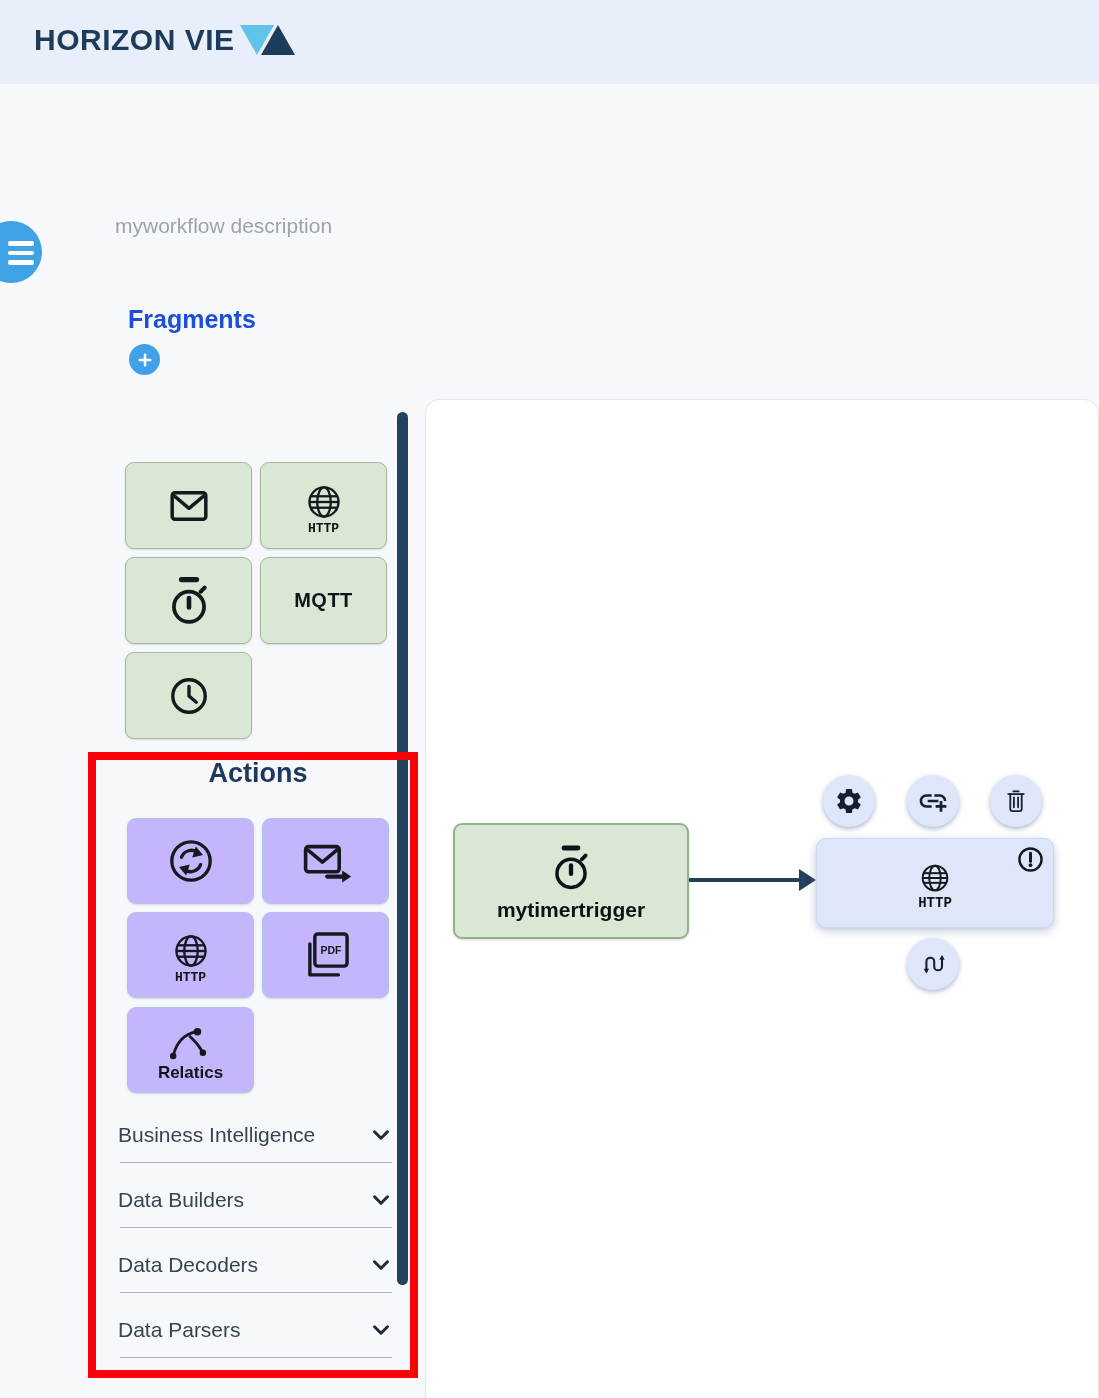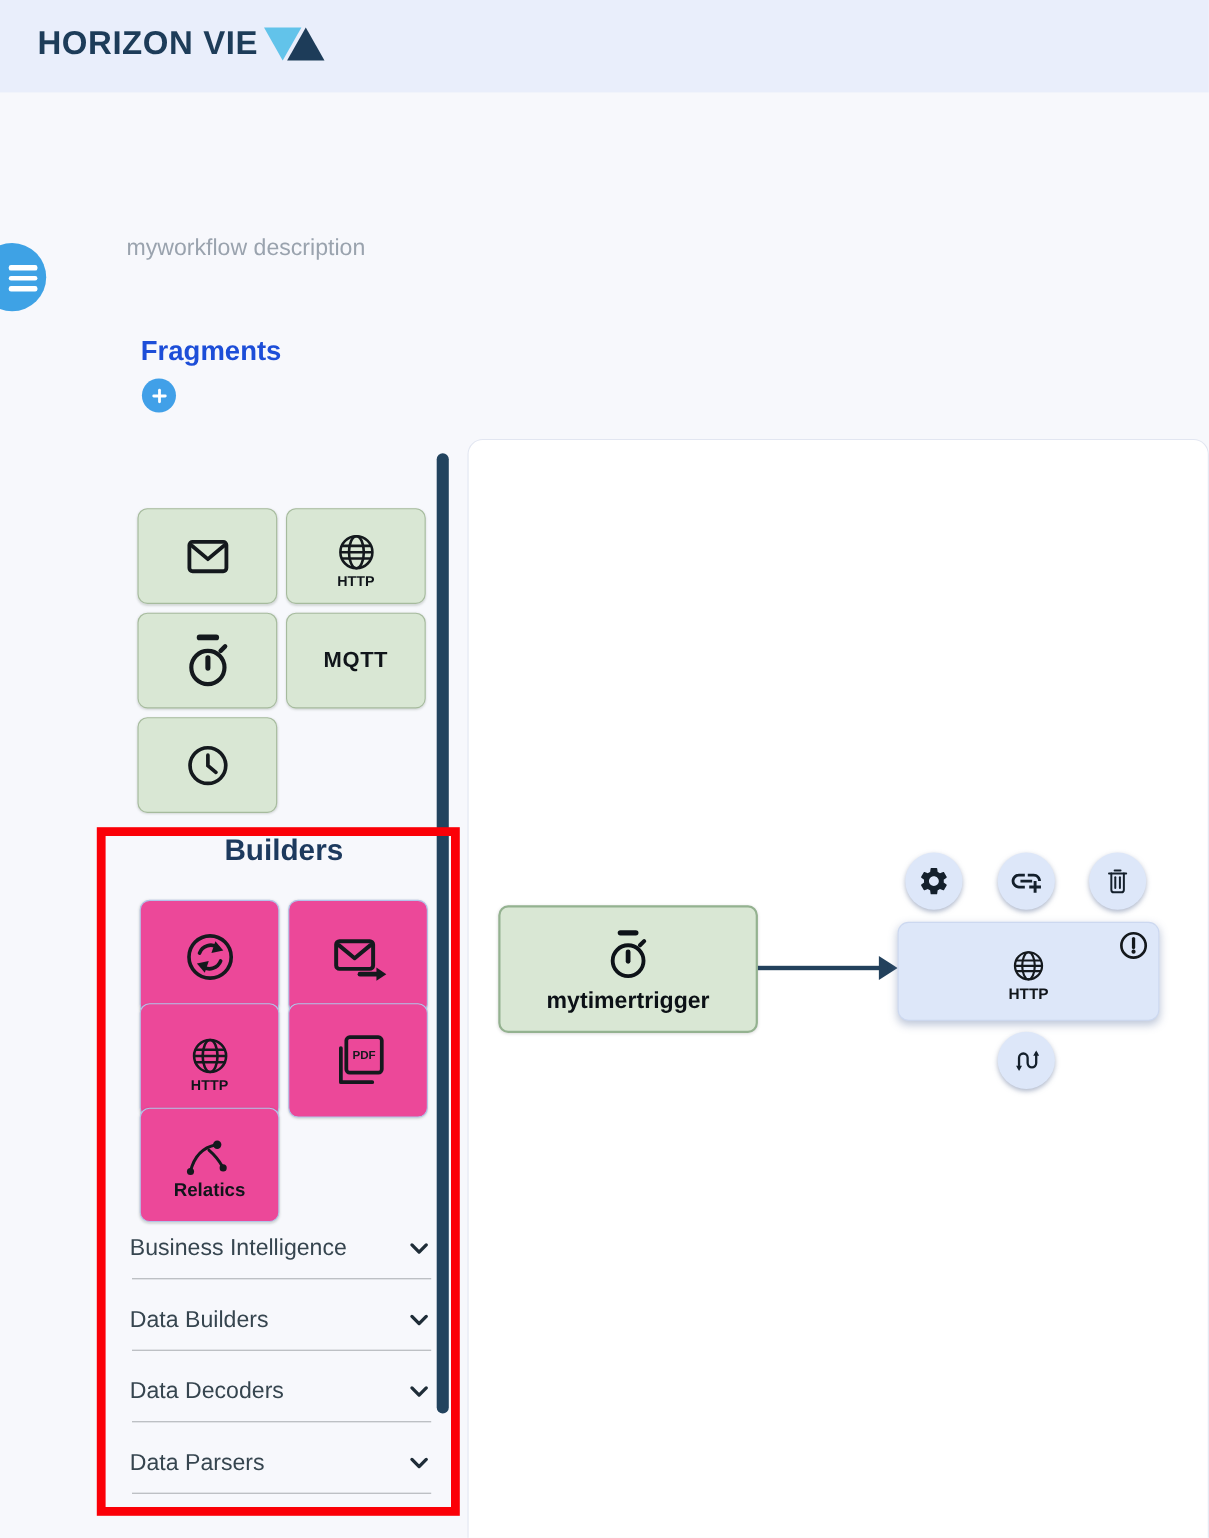--- a/index.html
+++ b/index.html
@@ -41,25 +41,25 @@
   .frag-bar span { font-size:19px; font-weight:600; color:#1a222b; }
 
   
   .panel-heading { position:absolute; width:262px; margin:0; text-align:center; font-size:27px; font-weight:700; color:#1d3a5e; }
   .triggers-heading { left:125px; top:411px; }
   .actions-heading  { left:127px; top:758px; }
 
   .tile { position:absolute; width:127px; height:87px; border-radius:9px; display:flex; flex-direction:column;
     align-items:center; justify-content:center; cursor:pointer; box-shadow:0 1px 2px rgba(50,70,50,0.18); }
   .tile.green { background:#d9e7d4; border:1px solid #a6bb9d; }
-  .tile.blue  { background:#ec4899; border:1px solid #b2c3e9; height:104px; }
+  .tile.blue  { background:#c4b5fd; border:1px solid #b2c3e9; height:86px; }
   .tile svg { color:#14191d; }
   .tile-label { font-weight:700; color:#10151a; }
   .mqtt-label { font-size:20px; letter-spacing:0.5px; }
-  .http-label { font-size:13px; margin-top:-7px; font-weight:700; color:#10151a; }
+  .http-label { font-size:13px; margin-top:-7px; font-weight:700; color:#10151a;font-family:Liberation Mono, monospace; }
   .relatics-label { font-size:17px; margin-top:-5px; font-weight:700; color:#10151a; }
 
   
   .acc-row { position:absolute; left:118px; width:276px; height:34px; display:flex; align-items:center;
     justify-content:space-between; cursor:pointer; }
   .acc-label { font-size:21px; font-weight:500; color:#36454f; }
   .acc-chevron { color:#1f2d38; flex:0 0 auto; }
   .acc-divider { position:absolute; left:120px; width:272px; height:1px; background:#aeb2b6; }
 
   .scroll-thumb { position:absolute; left:397px; top:412px; width:11px; height:873px; border-radius:6px; background:#22435e; cursor:grab; }
@@ -154,21 +154,21 @@
   <div class="tile green" style="left:260px;top:557px">
     <span class="tile-label mqtt-label">MQTT</span>
   </div>
   <div class="tile green" style="left:125px;top:652px">
     <svg width="56" height="56" viewBox="0 0 100 100" fill="none" stroke="currentColor" stroke-width="6" stroke-linecap="round">
         <circle cx="50" cy="50" r="29"></circle>
         <polyline points="50,33 50,50 63,61"></polyline>
       </svg>
   </div>
 
-  <h3 class="panel-heading actions-heading">Builders</h3>
+  <h3 class="panel-heading actions-heading">Actions</h3>
 
   <div class="tile blue" style="left:127px;top:818px">
     <svg width="60" height="60" viewBox="0 0 100 100" fill="none" stroke="currentColor" stroke-width="5.5" stroke-linecap="round">
         <circle cx="50" cy="50" r="32"></circle>
         <path d="M34 44 A18 18 0 0 1 62 36"></path>
         <polygon points="58,26 70,40 52,44" fill="currentColor" stroke="none"></polygon>
         <path d="M66 56 A18 18 0 0 1 38 64"></path>
         <polygon points="42,74 30,60 48,56" fill="currentColor" stroke="none"></polygon>
       </svg>
   </div>

